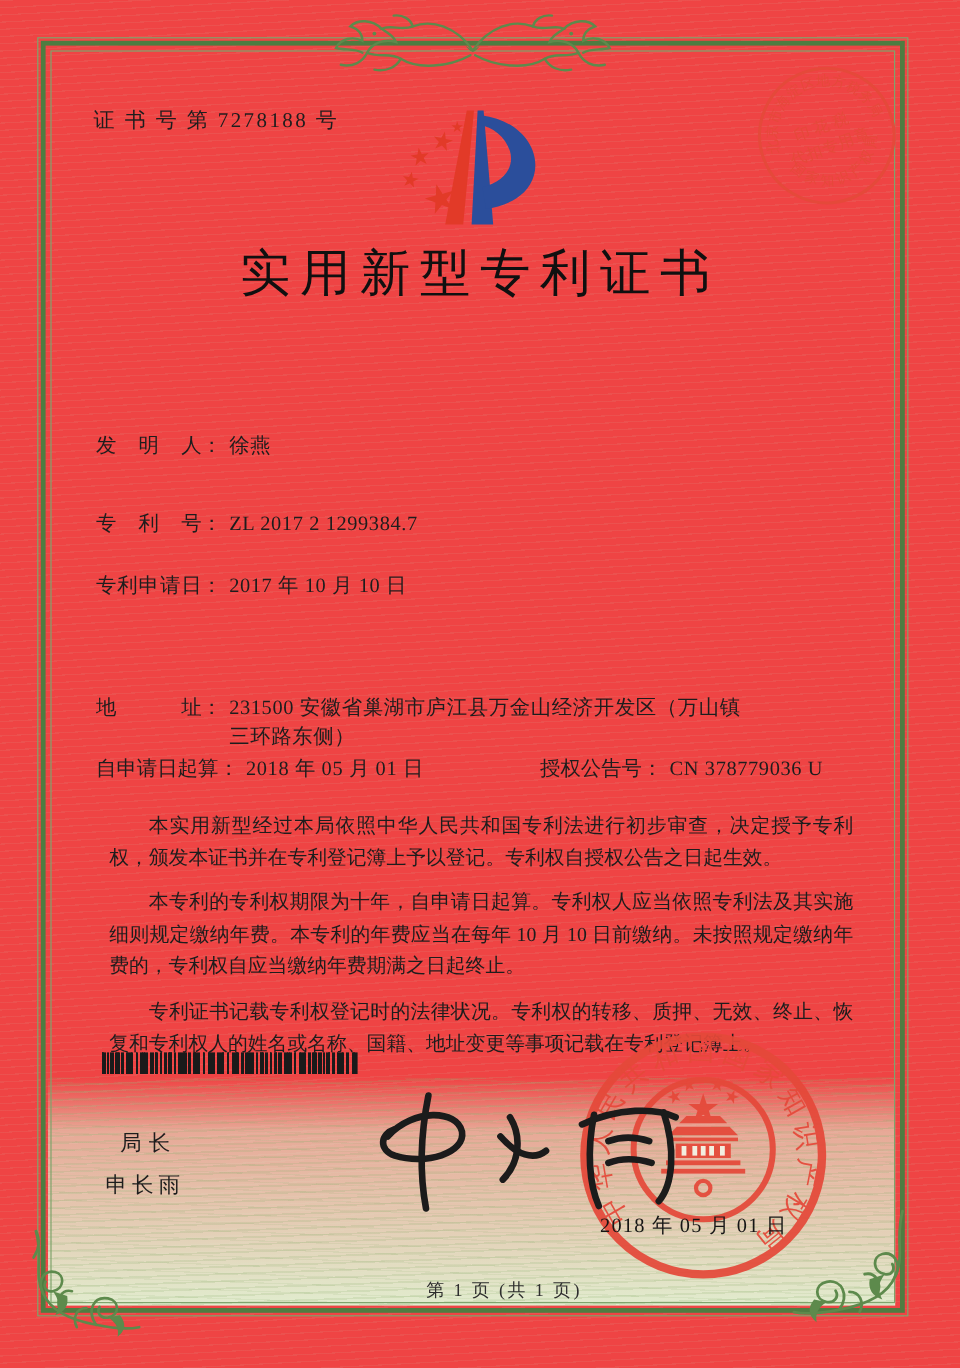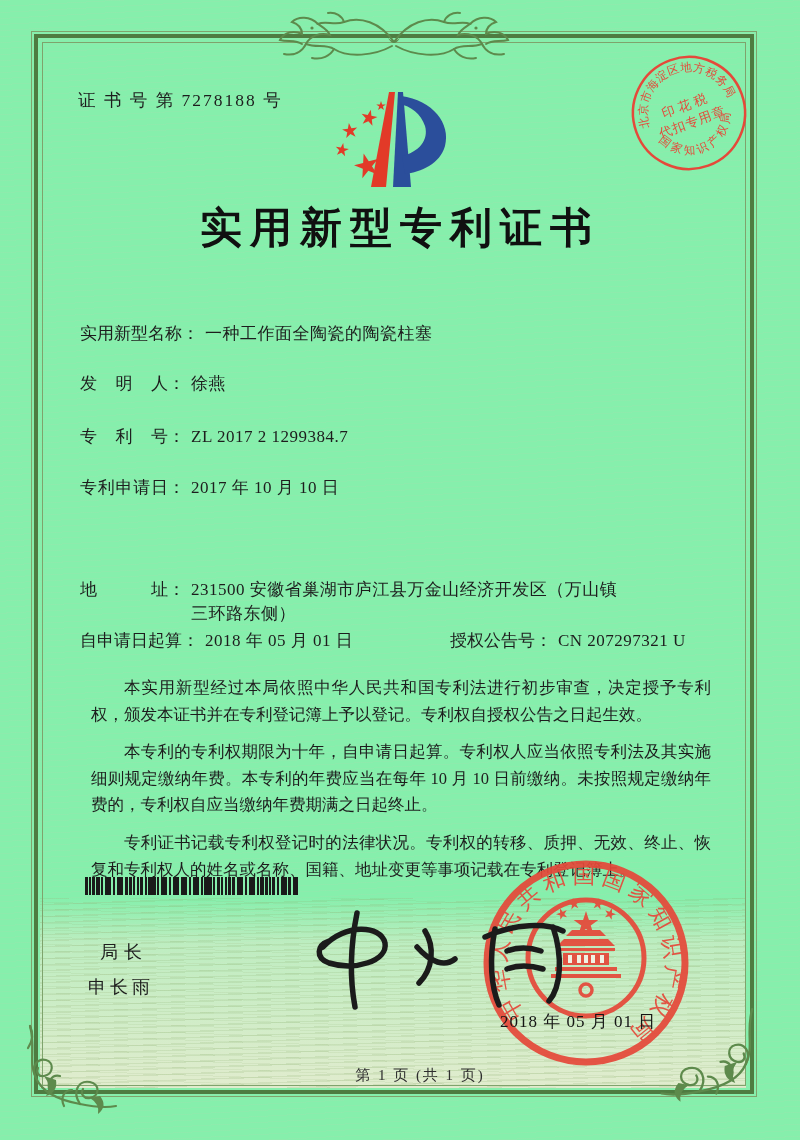--- a/index.html
+++ b/index.html
@@ -1,35 +1,35 @@
 <!DOCTYPE html>
 <html><head>
 <meta charset="utf-8">
 <style>
   html,body{margin:0;padding:0;}
   body{width:800px;height:1140px;background:#eeece7;overflow:hidden;
        font-family:"Liberation Serif","DejaVu Serif",serif;}
-  .page{position:absolute;left:0;top:0;width:800px;height:1140px;background:#86efac;color:#1d1d1d;}
+  .page{position:absolute;left:0;top:0;width:800px;height:1140px;background:#ef4444;color:#1d1d1d;}
   .texture{position:absolute;inset:0;
     background:repeating-linear-gradient(177deg,rgba(205,200,175,.10) 0 1px,transparent 1px 6px);}
   
   .green-zone{position:absolute;left:40px;top:898px;width:706px;height:190px;
     background:
       repeating-linear-gradient(178deg,rgba(140,175,110,.20) 0 1.5px,rgba(255,255,255,0) 1.5px 6px),
       repeating-linear-gradient(182deg,rgba(140,175,110,.13) 0 1px,rgba(255,255,255,0) 1px 7px),
       linear-gradient(180deg,rgba(226,236,206,0) 0,rgba(226,236,206,.6) 45px,#e1ecce 100%);}
   
   .frame-outer{position:absolute;left:31px;top:31px;width:724px;height:1064px;border:1px solid #7fa36c;}
   .frame-band{position:absolute;left:34px;top:34px;width:712px;height:1052px;border:4px solid #4e7c41;}
   .frame-inner{position:absolute;left:42px;top:42px;width:702px;height:1042px;border:1px solid #7fa36c;}
   .orn{position:absolute;}
   .cert-no{position:absolute;left:78px;top:88px;font-size:17.5px;letter-spacing:2px;}
   .logo{position:absolute;left:328px;top:90px;}
   .title{position:absolute;left:0;top:200px;width:800px;text-align:center;
-         font-size:42px;font-weight:bold;letter-spacing:8px;color:#101010;}
+         font-size:42px;font-weight:normal;letter-spacing:8px;color:#101010;}
   .frow{position:absolute;left:80px;font-size:17px;white-space:nowrap;}
   .flabel{display:inline-block;min-width:88px;text-align:justify;text-align-last:justify;}
   .fvalue{margin-left:6px;letter-spacing:.5px;}
   .vwrap{white-space:pre-line;display:inline-block;vertical-align:top;width:460px;line-height:24px;}
   .pair-r{position:absolute;left:370px;top:0;}
   .paras{position:absolute;left:80px;top:664px;width:642px;}
   .paras p{margin:11px;text-indent:2em;font-size:16.5px;line-height:26.6px;text-align:justify;}
   .barcode{position:absolute;left:85px;top:877px;width:213px;height:18px;
     background:
       repeating-linear-gradient(90deg,#1a1a1a 0 2px,transparent 2px 4px),
@@ -126,40 +126,37 @@
     </text>
     <text fill="#e5493a" font-size="11.5" letter-spacing="3">
       <textPath href="#taxBot" startOffset="16">国家知识产权局</textPath>
     </text>
     <text x="63" y="59" text-anchor="middle" fill="#e5493a" font-size="13" letter-spacing="4">印花税</text>
     <text x="63" y="77" text-anchor="middle" fill="#e5493a" font-size="13" letter-spacing="1">代扣专用章</text>
   </svg>
 
   <div class="title">实用新型专利证书</div>
 
-  <div class="frow" style="top:322px">
-    <span class="flabel">实用新型名称</span><span>：</span><span class="fvalue">一种工作面全陶瓷的陶瓷柱塞</span>
-  </div>
-  <div class="frow" style="top:372px">
+  <div class="frow" style="top:360px">
     <span class="flabel">发明人</span><span>：</span><span class="fvalue">徐燕</span>
   </div>
   <div class="frow" style="top:425px">
     <span class="flabel">专利号</span><span>：</span><span class="fvalue">ZL 2017 2 1299384.7</span>
   </div>
   <div class="frow" style="top:476px">
     <span class="flabel">专利申请日</span><span>：</span><span class="fvalue">2017 年 10 月 10 日</span>
   </div>
   <div class="frow" style="top:578px">
     <span class="flabel">地址</span><span>：</span><span class="fvalue vwrap">231500 安徽省巢湖市庐江县万金山经济开发区（万山镇
 三环路东侧）</span>
   </div>
   <div class="frow" style="top:629px">
     <span class="flabel">自申请日起算</span><span>：</span><span class="fvalue">2018 年 05 月 01 日</span>
     <span class="pair-r">
-      <span>授权公告号</span><span>：</span><span class="fvalue">CN 207297321 U</span>
+      <span>授权公告号</span><span>：</span><span class="fvalue">CN 378779036 U</span>
     </span>
   </div>
 
   <div class="paras">
     <p>本实用新型经过本局依照中华人民共和国专利法进行初步审查，决定授予专利权，颁发本证书并在专利登记簿上予以登记。专利权自授权公告之日起生效。</p>
     <p>本专利的专利权期限为十年，自申请日起算。专利权人应当依照专利法及其实施细则规定缴纳年费。本专利的年费应当在每年 10 月 10 日前缴纳。未按照规定缴纳年费的，专利权自应当缴纳年费期满之日起终止。</p>
     <p>专利证书记载专利权登记时的法律状况。专利权的转移、质押、无效、终止、恢复和专利权人的姓名或名称、国籍、地址变更等事项记载在专利登记簿上。</p>
   </div>
 
   <div class="barcode"></div>

